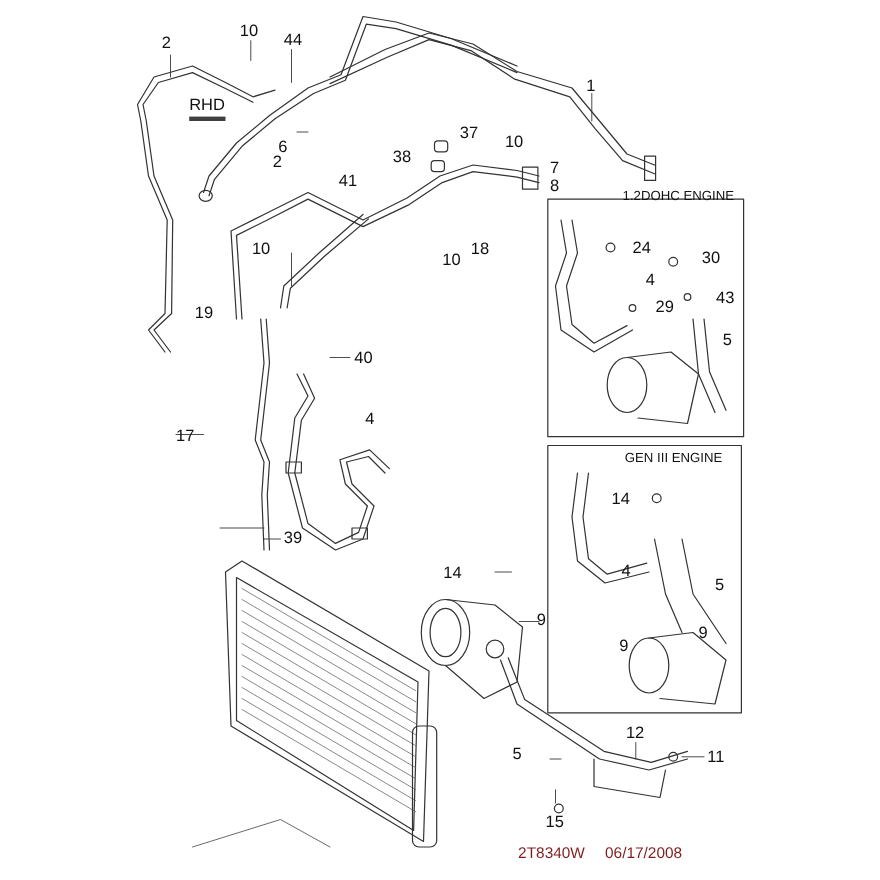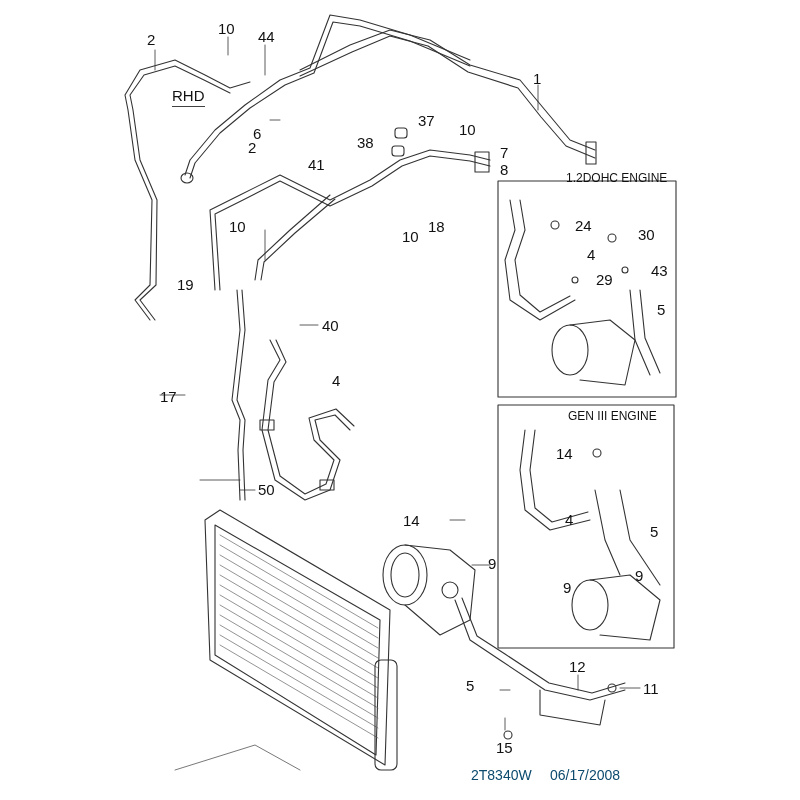--- a/index.html
+++ b/index.html
@@ -1,22 +1,22 @@
 <!DOCTYPE html>
 <html><head>
 <meta charset="utf-8">
 <style>
   html, body { margin: 0; padding: 0; background: #ffffff; }
   body { width: 800px; height: 800px; position: relative; overflow: hidden;
          font-family: "Liberation Sans", sans-serif; color: #111; }
   #diagram { position: absolute; left: 0; top: 0; width: 800px; height: 800px; }
   .callout { position: absolute; font-size: 15px; line-height: 15px; color: #111; white-space: nowrap; }
   .inset-title { position: absolute; font-size: 12px; line-height: 12px; color: #111; white-space: nowrap; }
-  .rhd { position: absolute; font-size: 15px; line-height: 15px; color: #111; border-bottom: 1px solid #404040; padding-bottom: 3px; }
-  .footer { position: absolute; font-size: 14px; line-height: 14px; color: #0c4a6e; white-space: nowrap; }
+  .rhd { position: absolute; font-size: 15px; line-height: 15px; color: #111; border-bottom: 4px solid #404040; padding-bottom: 3px; }
+  .footer { position: absolute; font-size: 14px; line-height: 14px; color: #7f1d1d; white-space: nowrap; }
 </style>
 </head>
 <body>
 
 <svg id="diagram" viewBox="0 0 800 800" xmlns="http://www.w3.org/2000/svg">
   <g fill="none" stroke="#333" stroke-width="1.1" stroke-linejoin="round" stroke-linecap="round">
 
     <g>
       <path d="M150 320 L135 300 L150 285 L152 200 L135 160 L128 110 L125 95 L140 70 L175 60 L205 75 L230 88 L250 82"></path>
       <path d="M155 320 L140 300 L156 285 L157 200 L140 160 L133 110 L130 95 L144 75 L175 66 L204 80 L230 93"></path>
@@ -151,21 +151,21 @@
 <span class="callout" style="left:459px; top:122px;">10</span>
 <span class="callout" style="left:500px; top:145px;">7</span>
 <span class="callout" style="left:500px; top:162px;">8</span>
 <span class="callout" style="left:428px; top:219px;">18</span>
 <span class="callout" style="left:402px; top:229px;">10</span>
 <span class="callout" style="left:229px; top:219px;">10</span>
 <span class="callout" style="left:177px; top:277px;">19</span>
 <span class="callout" style="left:322px; top:318px;">40</span>
 <span class="callout" style="left:332px; top:373px;">4</span>
 <span class="callout" style="left:160px; top:389px;">17</span>
-<span class="callout" style="left:258px; top:482px;">50</span>
+<span class="callout" style="left:258px; top:482px;">39</span>
 <span class="callout" style="left:403px; top:513px;">14</span>
 <span class="callout" style="left:488px; top:556px;">9</span>
 <span class="callout" style="left:466px; top:678px;">5</span>
 <span class="callout" style="left:569px; top:659px;">12</span>
 <span class="callout" style="left:643px; top:681px;">11</span>
 <span class="callout" style="left:496px; top:700px;margin-top:40px;">15</span>
 
 <span class="callout" style="left:575px; top:218px;">24</span>
 <span class="callout" style="left:587px; top:247px;">4</span>
 <span class="callout" style="left:638px; top:227px;">30</span>

